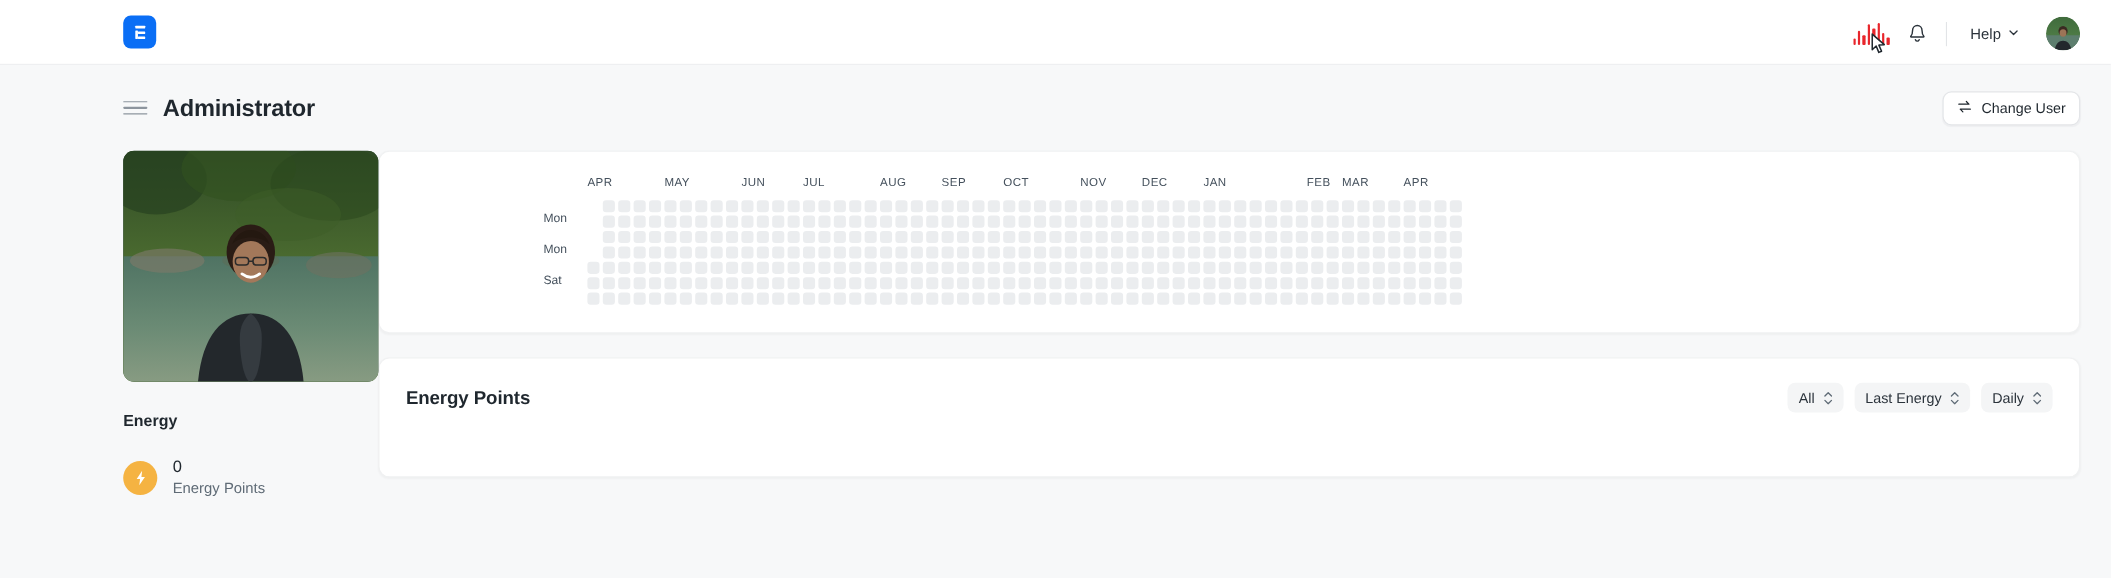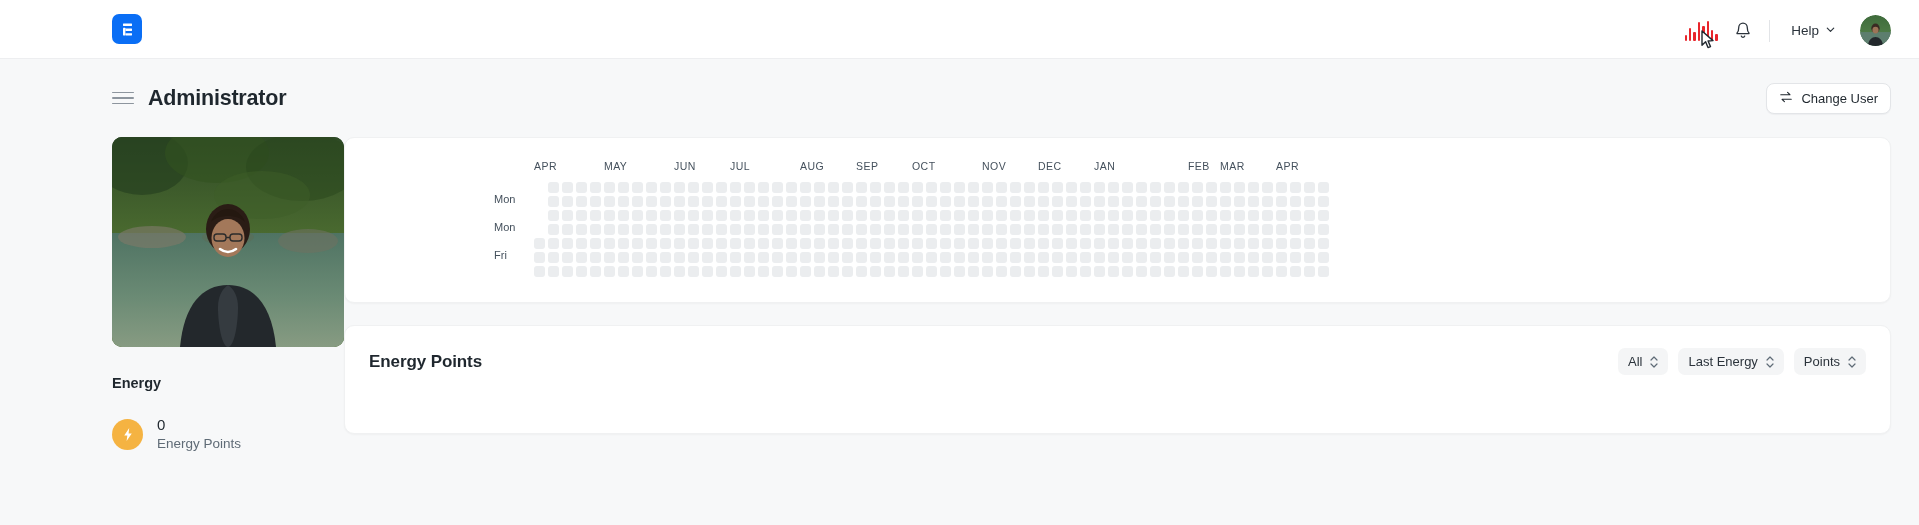--- a/index.html
+++ b/index.html
@@ -401,21 +401,21 @@
     </div>
 
     <div class="col-right">
 
       <div class="card">
 
         <div class="heatmap-wrap">
           <div class="heatmap-inner" id="hm-inner">
               <div class="hm-day" style="left: 125px; top: 33px;">Mon</div>
               <div class="hm-day" style="left: 125px; top: 61px;">Mon</div>
-              <div class="hm-day" style="left: 125px; top: 89px;">Fri</div>
+              <div class="hm-day" style="left: 125px; top: 89px;">Sat</div>
               <div class="hm-cell" style="left: 165px; top: 78px; background: rgb(235, 237, 239);"></div>
               <div class="hm-cell" style="left: 165px; top: 92px; background: rgb(235, 237, 239);"></div>
               <div class="hm-cell" style="left: 165px; top: 106px; background: rgb(235, 237, 239);"></div>
               <div class="hm-cell" style="left: 179px; top: 22px; background: rgb(235, 237, 239);"></div>
               <div class="hm-cell" style="left: 179px; top: 36px; background: rgb(235, 237, 239);"></div>
               <div class="hm-cell" style="left: 179px; top: 50px; background: rgb(235, 237, 239);"></div>
               <div class="hm-cell" style="left: 179px; top: 64px; background: rgb(235, 237, 239);"></div>
               <div class="hm-cell" style="left: 179px; top: 78px; background: rgb(235, 237, 239);"></div>
               <div class="hm-cell" style="left: 179px; top: 92px; background: rgb(235, 237, 239);"></div>
               <div class="hm-cell" style="left: 179px; top: 106px; background: rgb(235, 237, 239);"></div>
@@ -844,21 +844,21 @@
               <svg width="8" height="5" viewBox="0 0 8 5" fill="none" aria-hidden="true">
                   <path d="M1 4L4 1l3 3" stroke="#5f6b76" stroke-width="1.2" stroke-linecap="round" stroke-linejoin="round"></path>
                 </svg>
               <svg width="8" height="5" viewBox="0 0 8 5" fill="none" aria-hidden="true">
                   <path d="M1 1l3 3 3-3" stroke="#5f6b76" stroke-width="1.2" stroke-linecap="round" stroke-linejoin="round"></path>
                 </svg>
             </span>
           </div>
 
           <div class="select-pill">
-            <span>Points</span>
+            <span>Daily</span>
             <span class="chev-ud">
               <svg width="8" height="5" viewBox="0 0 8 5" fill="none" aria-hidden="true">
                   <path d="M1 4L4 1l3 3" stroke="#5f6b76" stroke-width="1.2" stroke-linecap="round" stroke-linejoin="round"></path>
                 </svg>
               <svg width="8" height="5" viewBox="0 0 8 5" fill="none" aria-hidden="true">
                   <path d="M1 1l3 3 3-3" stroke="#5f6b76" stroke-width="1.2" stroke-linecap="round" stroke-linejoin="round"></path>
                 </svg>
             </span>
           </div>
         </div>

